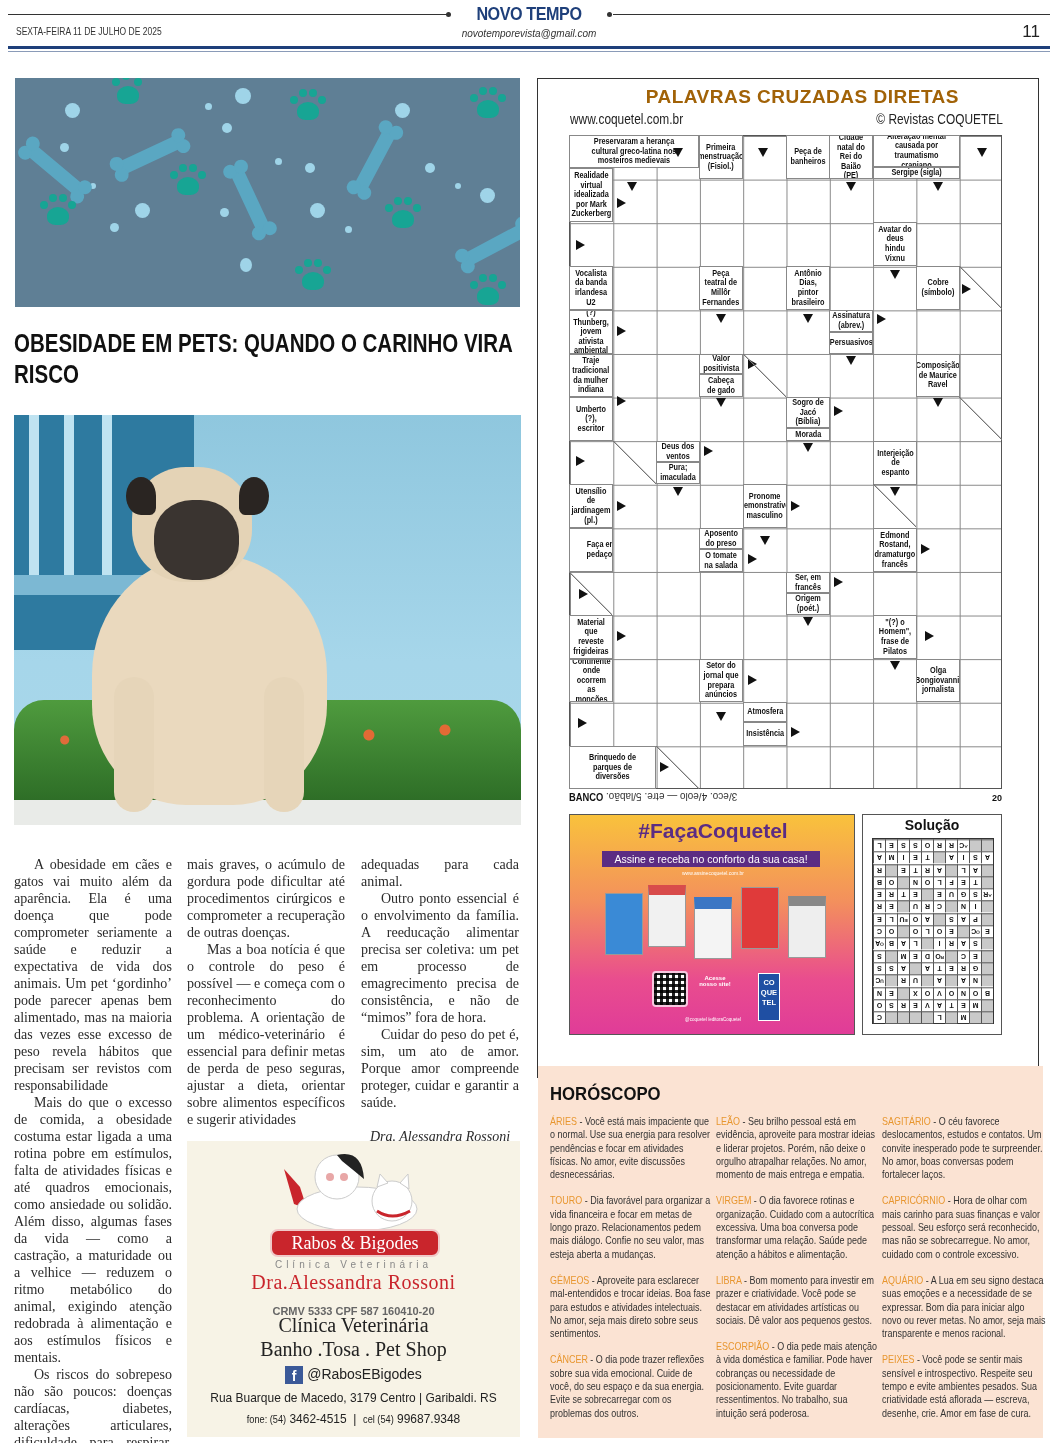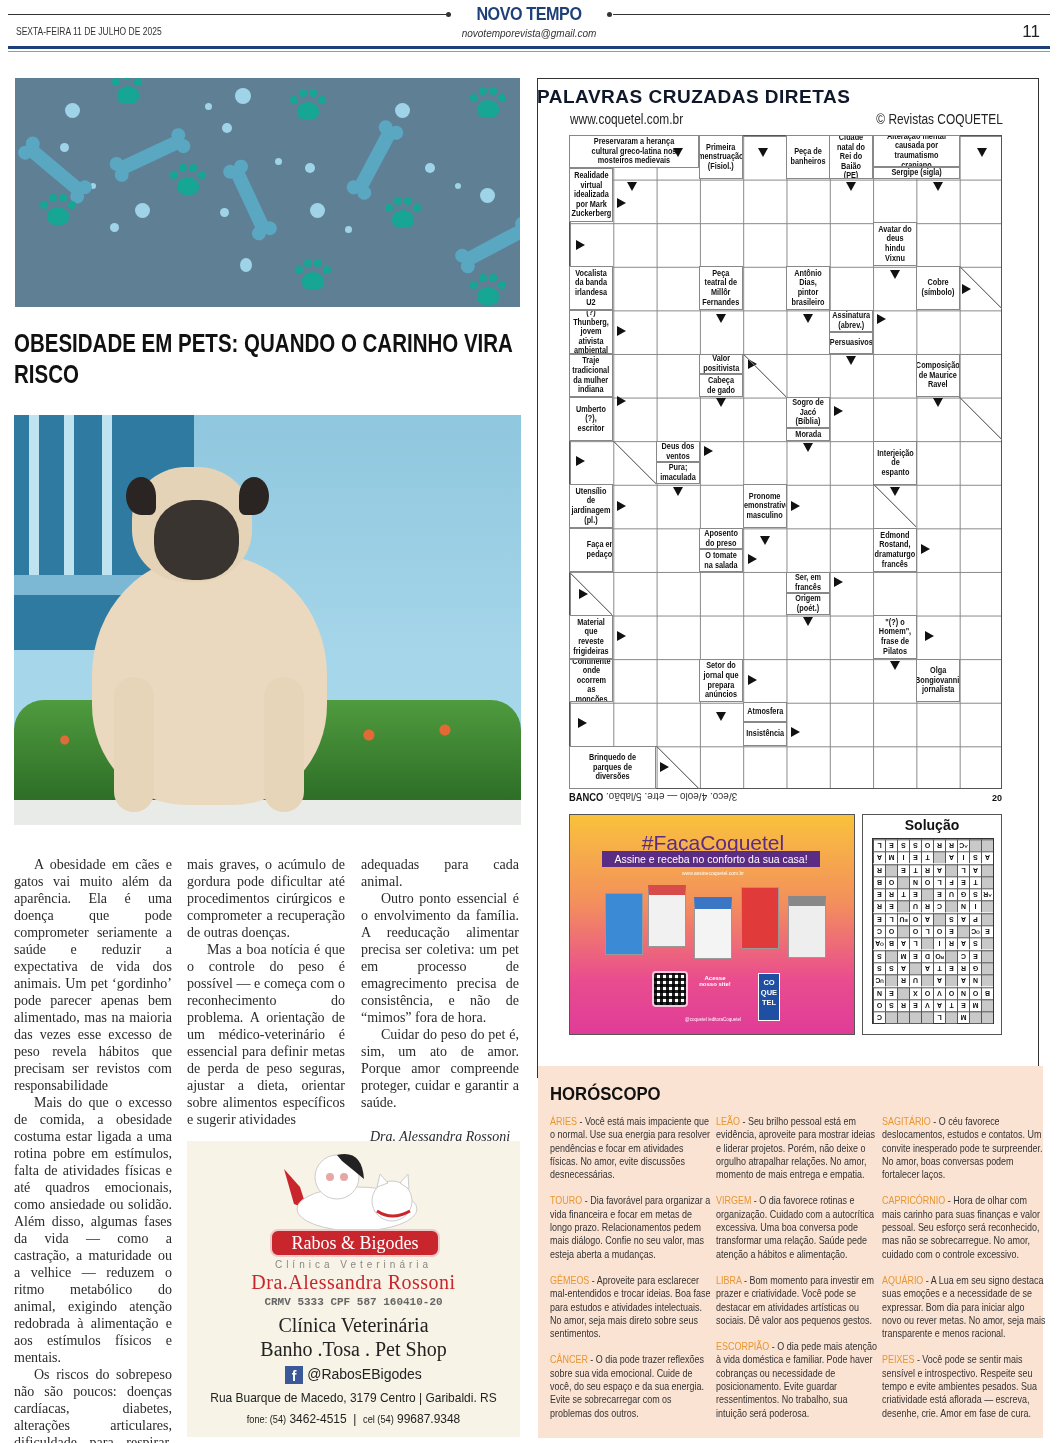--- a/index.html
+++ b/index.html
@@ -48,51 +48,51 @@
   .body-text { position: absolute; font-family: "Liberation Serif", serif; font-size: 14px; line-height: 17px; color: #2a2a2a; text-align: justify; hyphens: auto; }
   .body-text p { text-indent: 20px; }
   .signature { font-style: italic; text-align: center; margin-top: 17px; text-indent: 0 !important; }
 
   
   .clinic { position: absolute; left: 187px; top: 1141px; width: 333px; height: 296px; background: #f7f3e6; text-align: center; }
   .clinic .mascots { position: absolute; left: 95px; top: 8px; width: 150px; height: 85px; }
   .clinic .logo-box { position: absolute; left: 83px; top: 88px; width: 170px; height: 28px; background: #c9252c; border-radius: 8px; border: 2px solid #f0c9c9; color: #fff; font-family: "Liberation Serif", serif; font-size: 18px; line-height: 24px; }
   .clinic .sub { position: absolute; left: 0; width: 333px; top: 118px; font-size: 10px; letter-spacing: 4px; color: #888; }
   .clinic .doc { position: absolute; left: 0; width: 333px; top: 130px; font-family: "Liberation Serif", serif; font-size: 20px; color: #c9252c; letter-spacing: 0.5px; }
-  .clinic .crmv { position: absolute; left: 0; width: 333px; top: 155px; font-family: Liberation Mono, monospace; font-weight: bold; font-size: 11px; color: #666; }
+  .clinic .crmv { position: absolute; left: 0; width: 333px; top: 164px; font-family: Liberation Sans, sans-serif; font-weight: bold; font-size: 11px; color: #666; }
   .clinic .svc1 { position: absolute; left: 0; width: 333px; top: 173px; font-family: "Liberation Serif", serif; font-size: 20px; color: #222; }
   .clinic .svc2 { position: absolute; left: 0; width: 333px; top: 197px; font-family: "Liberation Serif", serif; font-size: 20px; color: #222; }
   .clinic .fb { position: absolute; left: 0; width: 333px; top: 225px; font-size: 14px; color: #222; }
   .fb-icon { display: inline-block; width: 18px; height: 18px; background: #3b5998; color: #fff; font-weight: bold; font-size: 14px; line-height: 20px; vertical-align: middle; margin-right: 4px; }
   .clinic .addr { position: absolute; left: 0; width: 333px; top: 249px; font-size: 13px; color: #222; transform: scaleX(0.92); }
   .clinic .phone { position: absolute; left: 0; width: 333px; top: 270px; font-size: 13px; color: #222; transform: scaleX(0.92); }
   .clinic .phone small { font-size: 10px; }
 
   
   .xw-box { position: absolute; left: 537px; top: 78px; width: 502px; height: 1000px; border: 1.5px solid #333; background: #fff; }
-  .xw-title { position: absolute; left: 537px; width: 422px; top: 86px; text-align: left; font-family: "Liberation Sans", sans-serif; font-weight: bold; font-size: 19px; letter-spacing: 0.5px; color: #0f172a; }
+  .xw-title { position: absolute; left: 537px; width: 422px; top: 86px; text-align: right; font-family: "Liberation Sans", sans-serif; font-weight: bold; font-size: 19px; letter-spacing: 0.5px; color: #a16207; }
   .xw-url { position: absolute; left: 570px; top: 111px; font-size: 14px; color: #222; transform: scaleX(0.85); transform-origin: left; }
   .xw-copy { position: absolute; right: 55px; top: 111px; font-size: 14px; color: #222; transform: scaleX(0.85); transform-origin: right; }
   .grid { position: absolute; left: 569px; top: 135px; width: 433px; height: 654px; border: 1px solid #555;
     background-image: linear-gradient(#888 1px, transparent 1px), linear-gradient(90deg, #888 1px, transparent 1px);
     background-size: 43.3px 43.6px; }
   .clue { position: absolute; background: #fff; font-family: "Liberation Sans", sans-serif; font-weight: bold; font-size: 8.6px; line-height: 9.6px; text-align: center; color: #111; display: flex; align-items: center; justify-content: center; border: 1px solid #888; overflow: hidden; transform-origin: center; }
   .clue span { display: block; transform: scaleX(0.85); }
   .arrow-r, .arrow-d { position: absolute; width: 0; height: 0; }
   .arrow-r { border-top: 5px solid transparent; border-bottom: 5px solid transparent; border-left: 9px solid #111; }
   .arrow-d { border-left: 5px solid transparent; border-right: 5px solid transparent; border-top: 9px solid #111; }
   .diag { position: absolute; width: 43px; height: 43px; background: linear-gradient(to top right, transparent 49%, #777 50%, transparent 52%); }
   .xw-bank-label { position: absolute; left: 569px; top: 791px; font-weight: bold; font-size: 11px; color: #111; transform: scaleX(0.85); transform-origin: left; }
   .xw-bank { position: absolute; left: 606px; top: 791px; font-size: 10px; color: #333; transform: rotate(180deg); transform-origin: center; }
   .xw-num { position: absolute; left: 992px; top: 793px; font-size: 9px; font-weight: bold; color: #111; }
 
   
   .cq-ad { position: absolute; left: 569px; top: 814px; width: 286px; height: 221px; border: 1.5px solid #555;
     background: linear-gradient(180deg, #f9c23c 0%, #f38f5d 40%, #e94d8e 75%, #e03c98 100%); overflow: hidden; text-align: center; }
-  .cq-hash { position: absolute; left: 0; width: 286px; top: 4px; font-weight: normal; font-size: 21px; color: #5b2c83; margin-top: 12px; }
+  .cq-hash { position: absolute; left: 0; width: 286px; top: 4px; font-weight: bold; font-size: 21px; color: #5b2c83; }
   .cq-sub { position: absolute; left: 32px; top: 36px; width: 218px; height: 16px; background: #5b2c83; color: #fff; font-size: 10.5px; line-height: 16px; }
   .cq-site { position: absolute; left: 0; width: 286px; top: 55px; font-size: 5px; color: #fff; }
   .mag { position: absolute; width: 38px; height: 62px; border: 1px solid #999; }
   .cq-qr { position: absolute; left: 82px; top: 156px; width: 36px; height: 36px; background: #fff; border-radius: 4px; border: 2px solid #f8c8e0;
     background-image: repeating-linear-gradient(90deg, #222 0 3px, #fff 3px 6px), repeating-linear-gradient(0deg, #222 0 3px, transparent 3px 6px); background-blend-mode: multiply; }
   .cq-acesse { position: absolute; left: 125px; top: 160px; width: 40px; font-size: 6px; color: #fff; font-weight: bold; }
   .cq-logo { position: absolute; left: 188px; top: 158px; width: 22px; height: 48px; background: #1f4fa3; color: #fff; font-weight: bold; font-size: 7.5px; line-height: 10px; border: 1px solid #fff; padding-top: 4px; }
   .cq-social { position: absolute; left: 0; width: 286px; top: 202px; font-size: 4.5px; color: #fff; }
 
   

